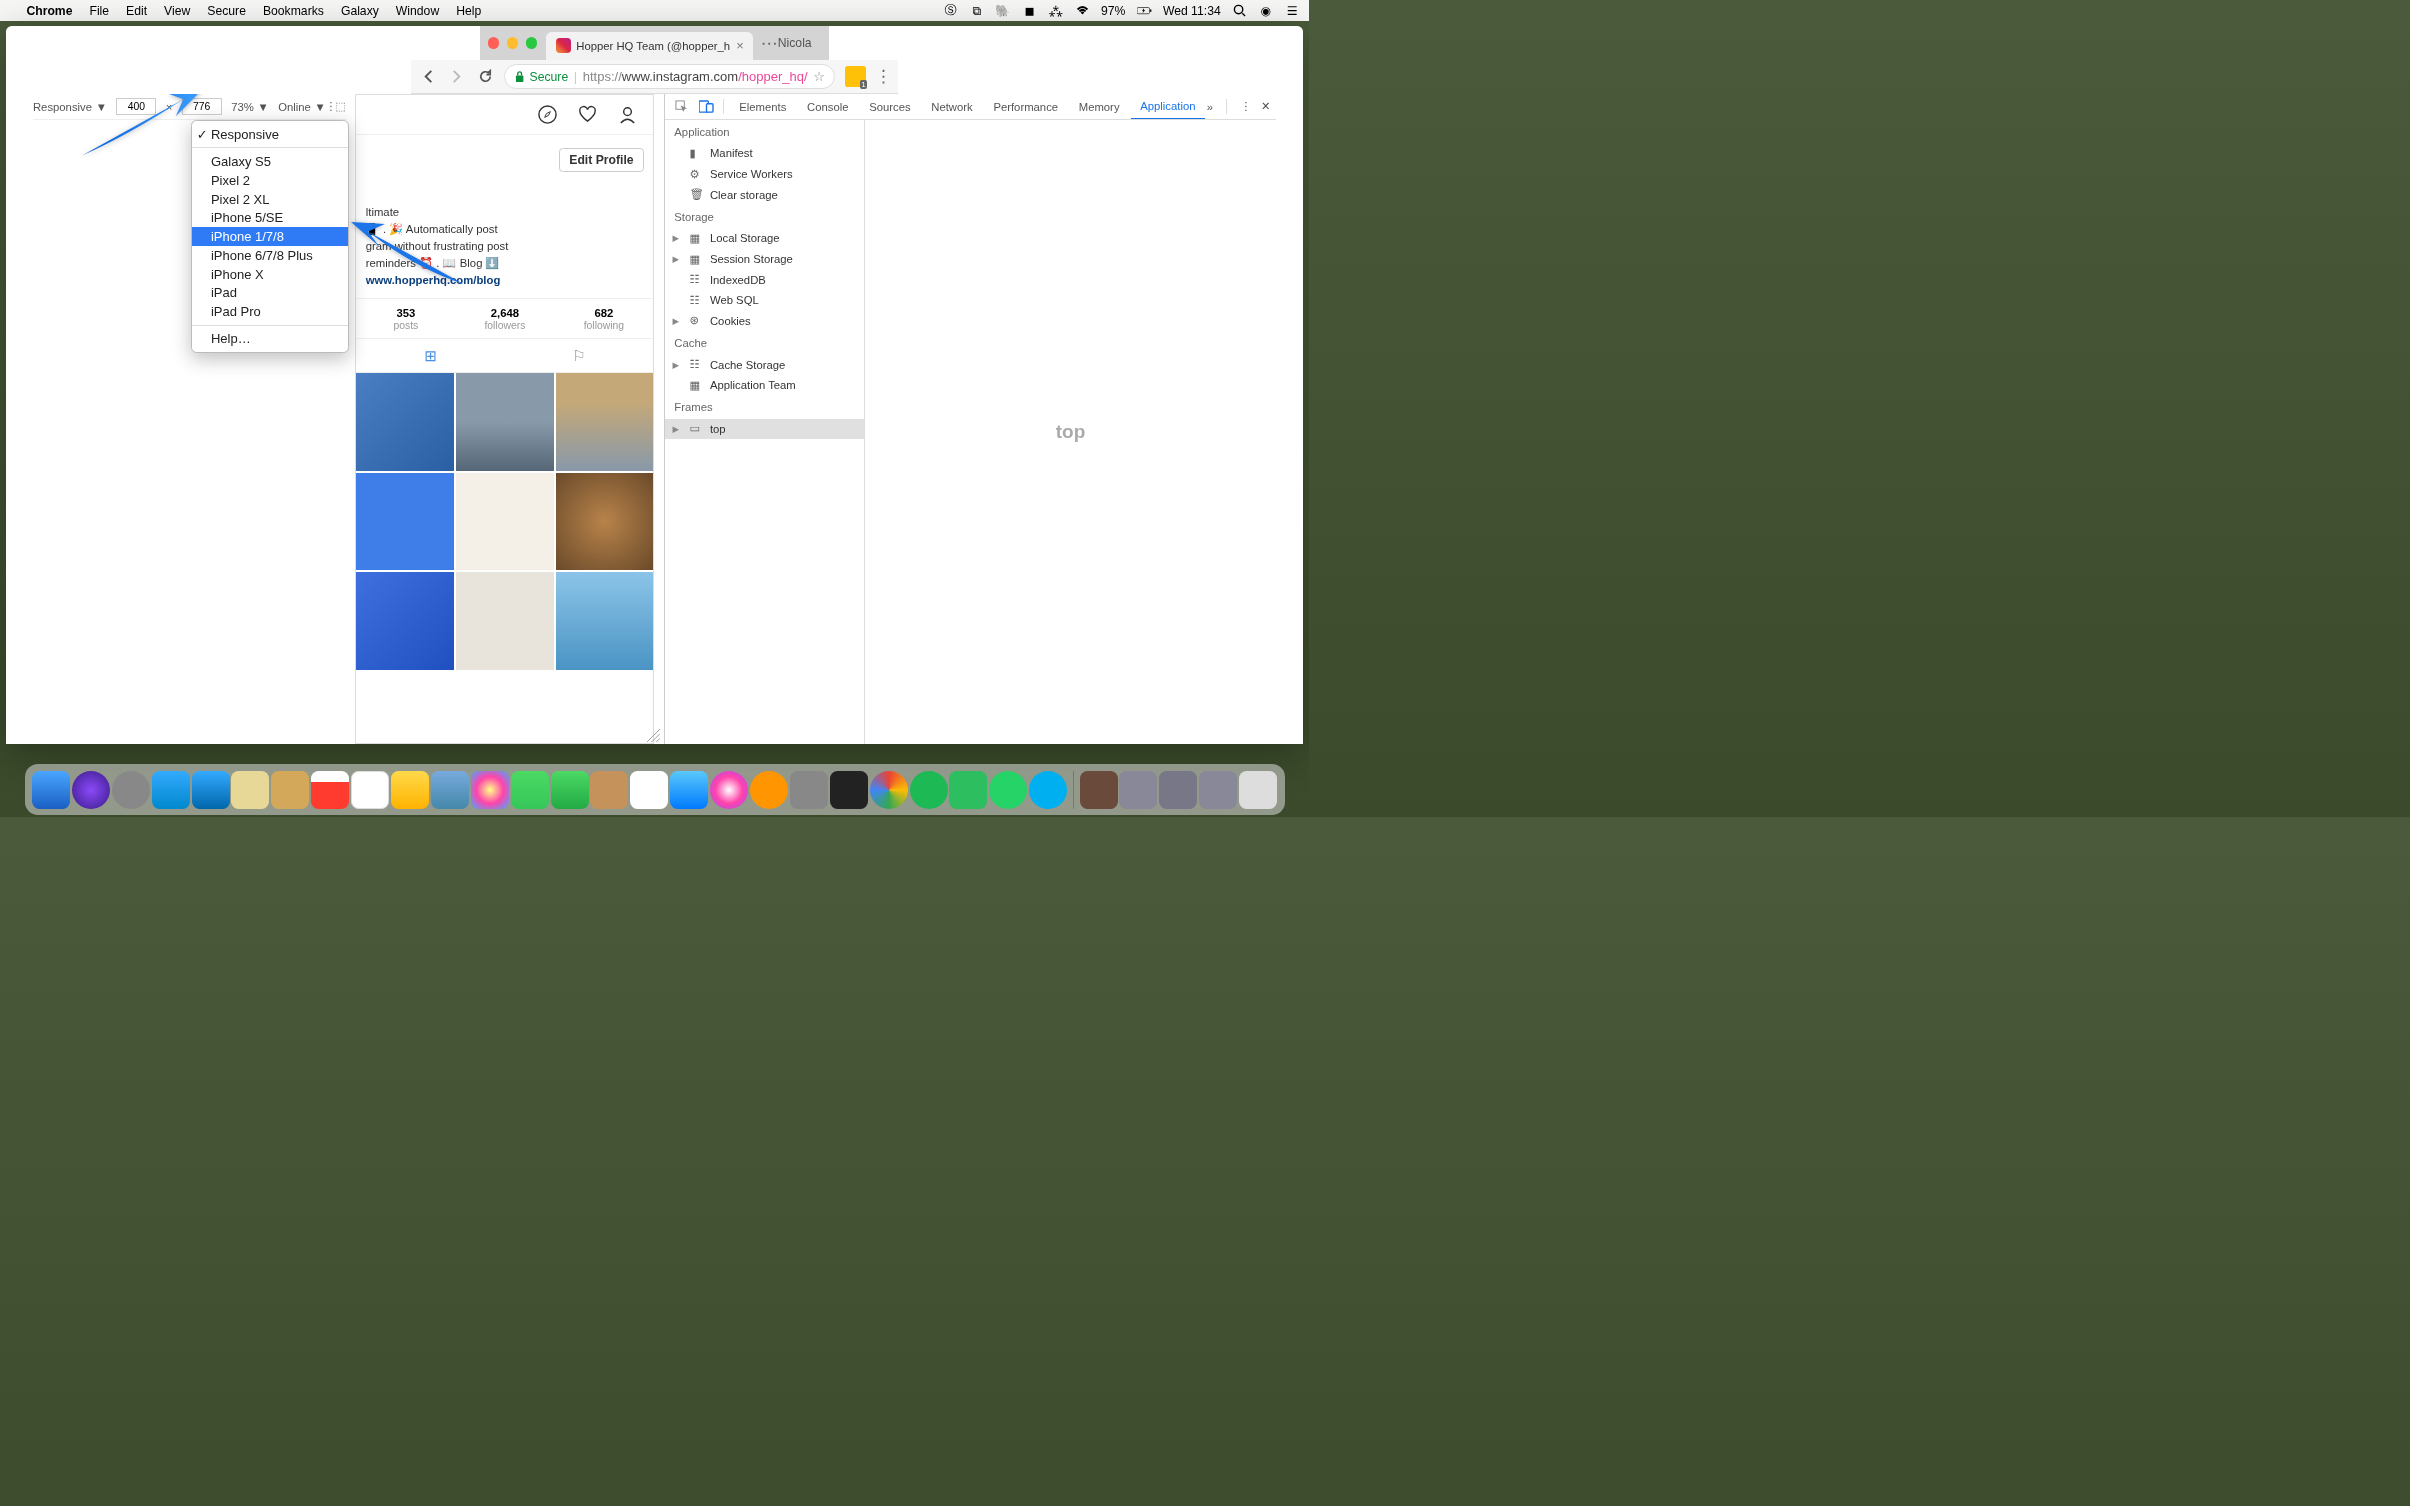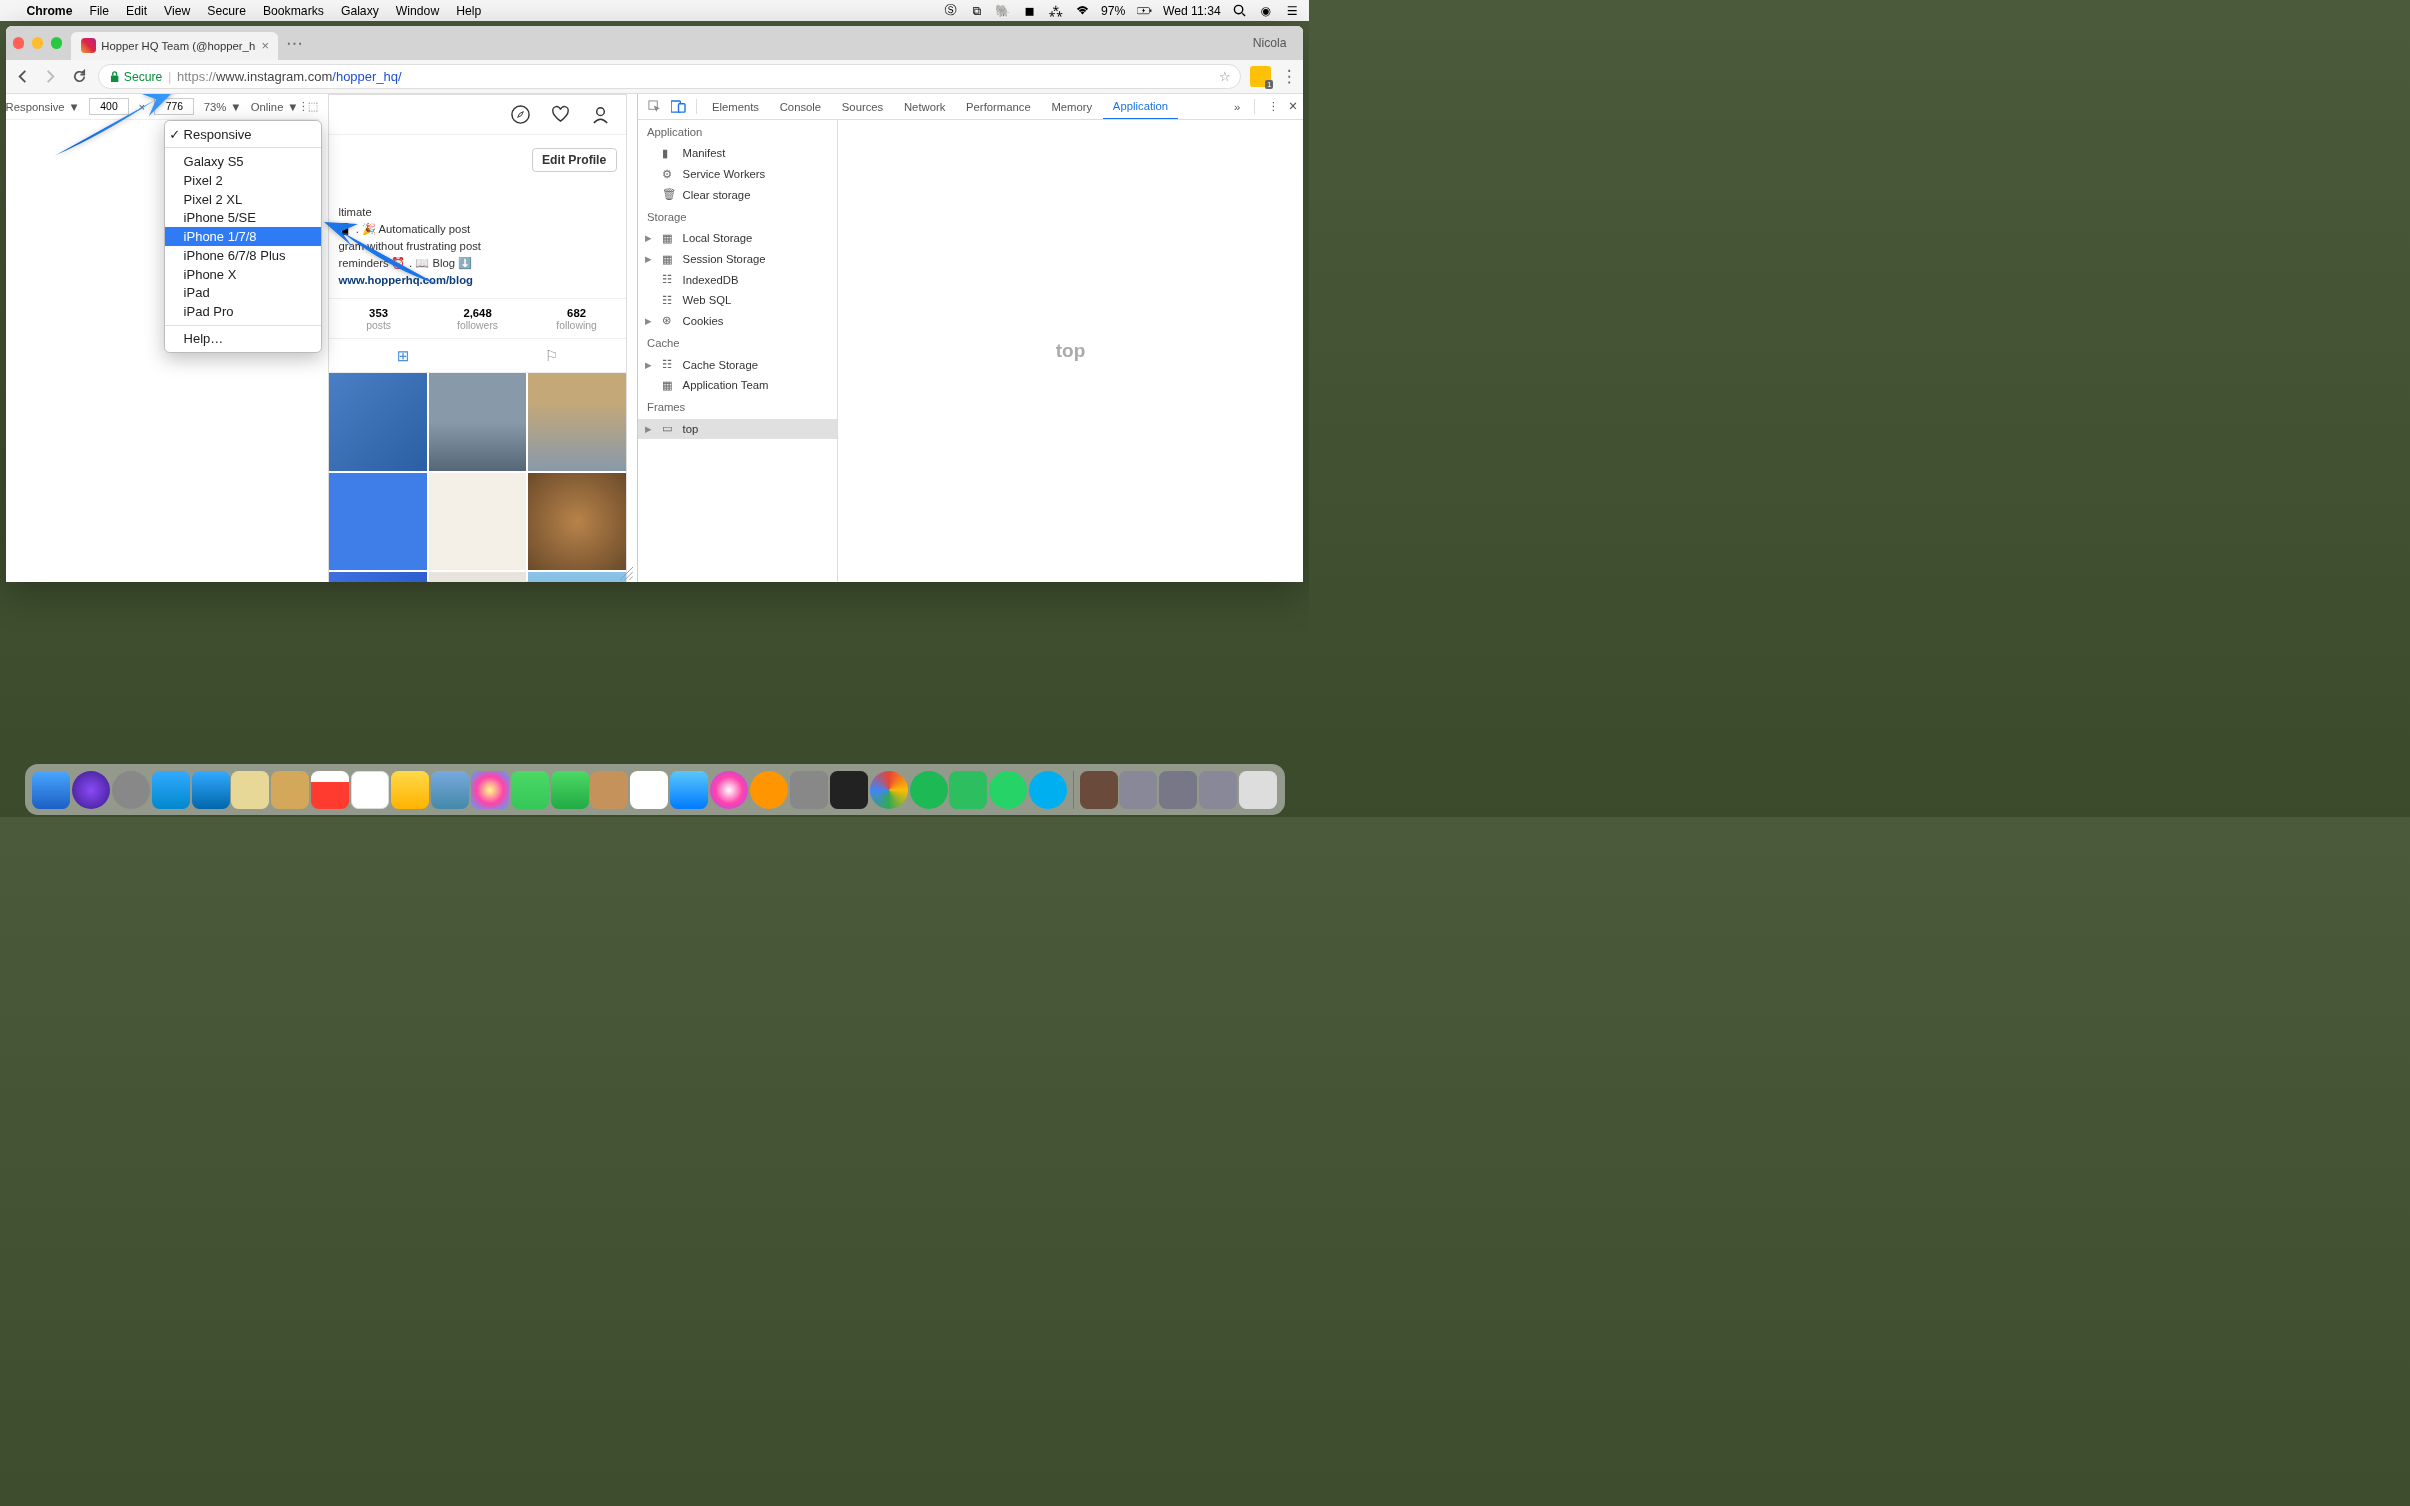--- a/index.html
+++ b/index.html
@@ -7,21 +7,21 @@
 
 
 .mac-menubar { height: 21px; background: rgba(255,255,255,0.95); display: flex; align-items: center; padding: 0 9.4px; font-size: 12.2px; color: #000; justify-content: space-between; }
 .mac-menubar-left { display: flex; align-items: center; gap: 17px; }
 .mac-menubar-left .apple { font-size: 13px; }
 .mac-menubar-left .bold { font-weight: 600; }
 .mac-menubar-right { display: flex; align-items: center; gap: 11.3px; }
 .mac-icon { width: 15px; height: 15px; display: inline-flex; align-items: center; justify-content: center; }
 
 
-.chrome-window { position: absolute; top: 26px; left: 5.6px; right: 5.6px; height: 556px; background: #fff; border-radius: 5.6px 5.6px 0 0; box-shadow: 0 9.4px 38px rgba(0,0,0,0.3); overflow: hidden; display: flex; flex-direction: column; }
+.chrome-window { position: absolute; top: 26px; left: 5.6px; right: 5.6px; height: 718px; background: #fff; border-radius: 5.6px 5.6px 0 0; box-shadow: 0 9.4px 38px rgba(0,0,0,0.3); overflow: hidden; display: flex; flex-direction: column; align-items: center; }
 .chrome-titlebar { height: 34px; background: #d4d4d4; display: flex; align-items: center; padding: 0 7.5px; position: relative; }
 .traffic-lights { display: flex; gap: 7.5px; margin-right: 9.4px; }
 .traffic-light { width: 11.3px; height: 11.3px; border-radius: 50%; }
 .tl-red { background: #ff5f57; }
 .tl-yellow { background: #ffbd2e; }
 .tl-green { background: #28c940; }
 .chrome-tab { background: #f2f2f2; height: 28px; margin-top: 5.6px; border-radius: 5.6px 5.6px 0 0; padding: 0 9.4px; display: flex; align-items: center; gap: 5.6px; font-size: 11.3px; color: #333; min-width: 207px; }
 .chrome-tab .favicon { width: 15px; height: 15px; background: linear-gradient(45deg, #f09433, #e6683c, #dc2743, #cc2366, #bc1888); border-radius: 3.8px; }
 .chrome-tab .close { margin-left: auto; color: #777; font-size: 13px; }
 .new-tab { margin-left: 7.5px; color: #666; font-size: 17px; cursor: pointer; }
@@ -196,21 +196,21 @@
     <div class="url-bar">
       <span class="url-secure">
         <svg width="11.3" height="13" viewBox="0 0 12 14">
             <rect x="2" y="6" width="8" height="7" rx="1" fill="#0a8f3c"></rect>
             <path d="M4 6 V4 A2 2 0 0 1 8 4 V6" fill="none" stroke="#0a8f3c" stroke-width="1.5"></path>
           </svg>
         <span>Secure</span>
       </span>
       <span style="color:#ccc">|</span>
       <span class="url-text">
-        <span style="color:#888">https://</span><span>www.instagram.com</span><span style="color:#1d4ed8">/hopper_hq/</span>
+        <span style="color:#888">https://</span><span>www.instagram.com</span><span style="color:#ec4899">/hopper_hq/</span>
       </span>
       <span class="star-icon" style="margin-left:auto">☆</span>
     </div>
     <div class="ext-icon">
       <span class="ext-badge">1</span>
     </div>
     <div class="menu-dots">⋮</div>
   </div>
 
   <div class="chrome-content">

